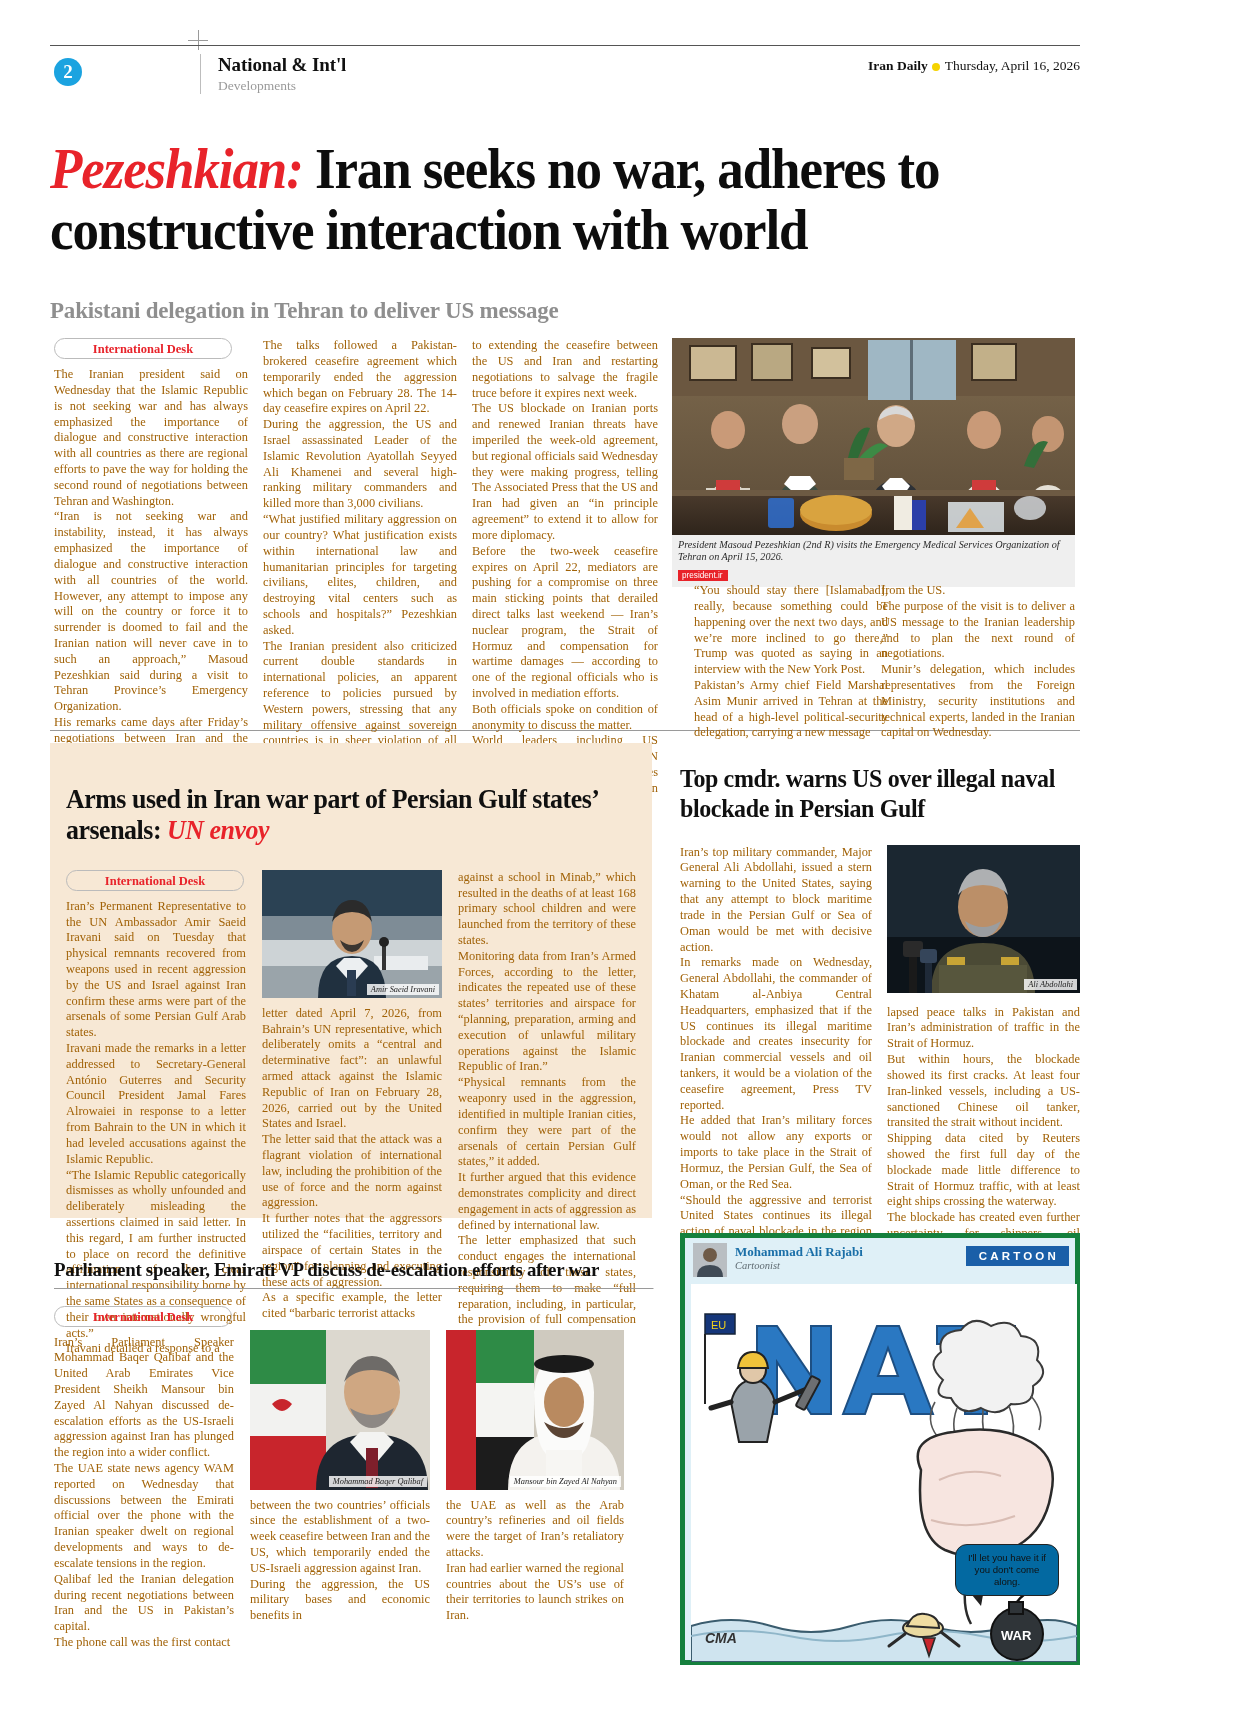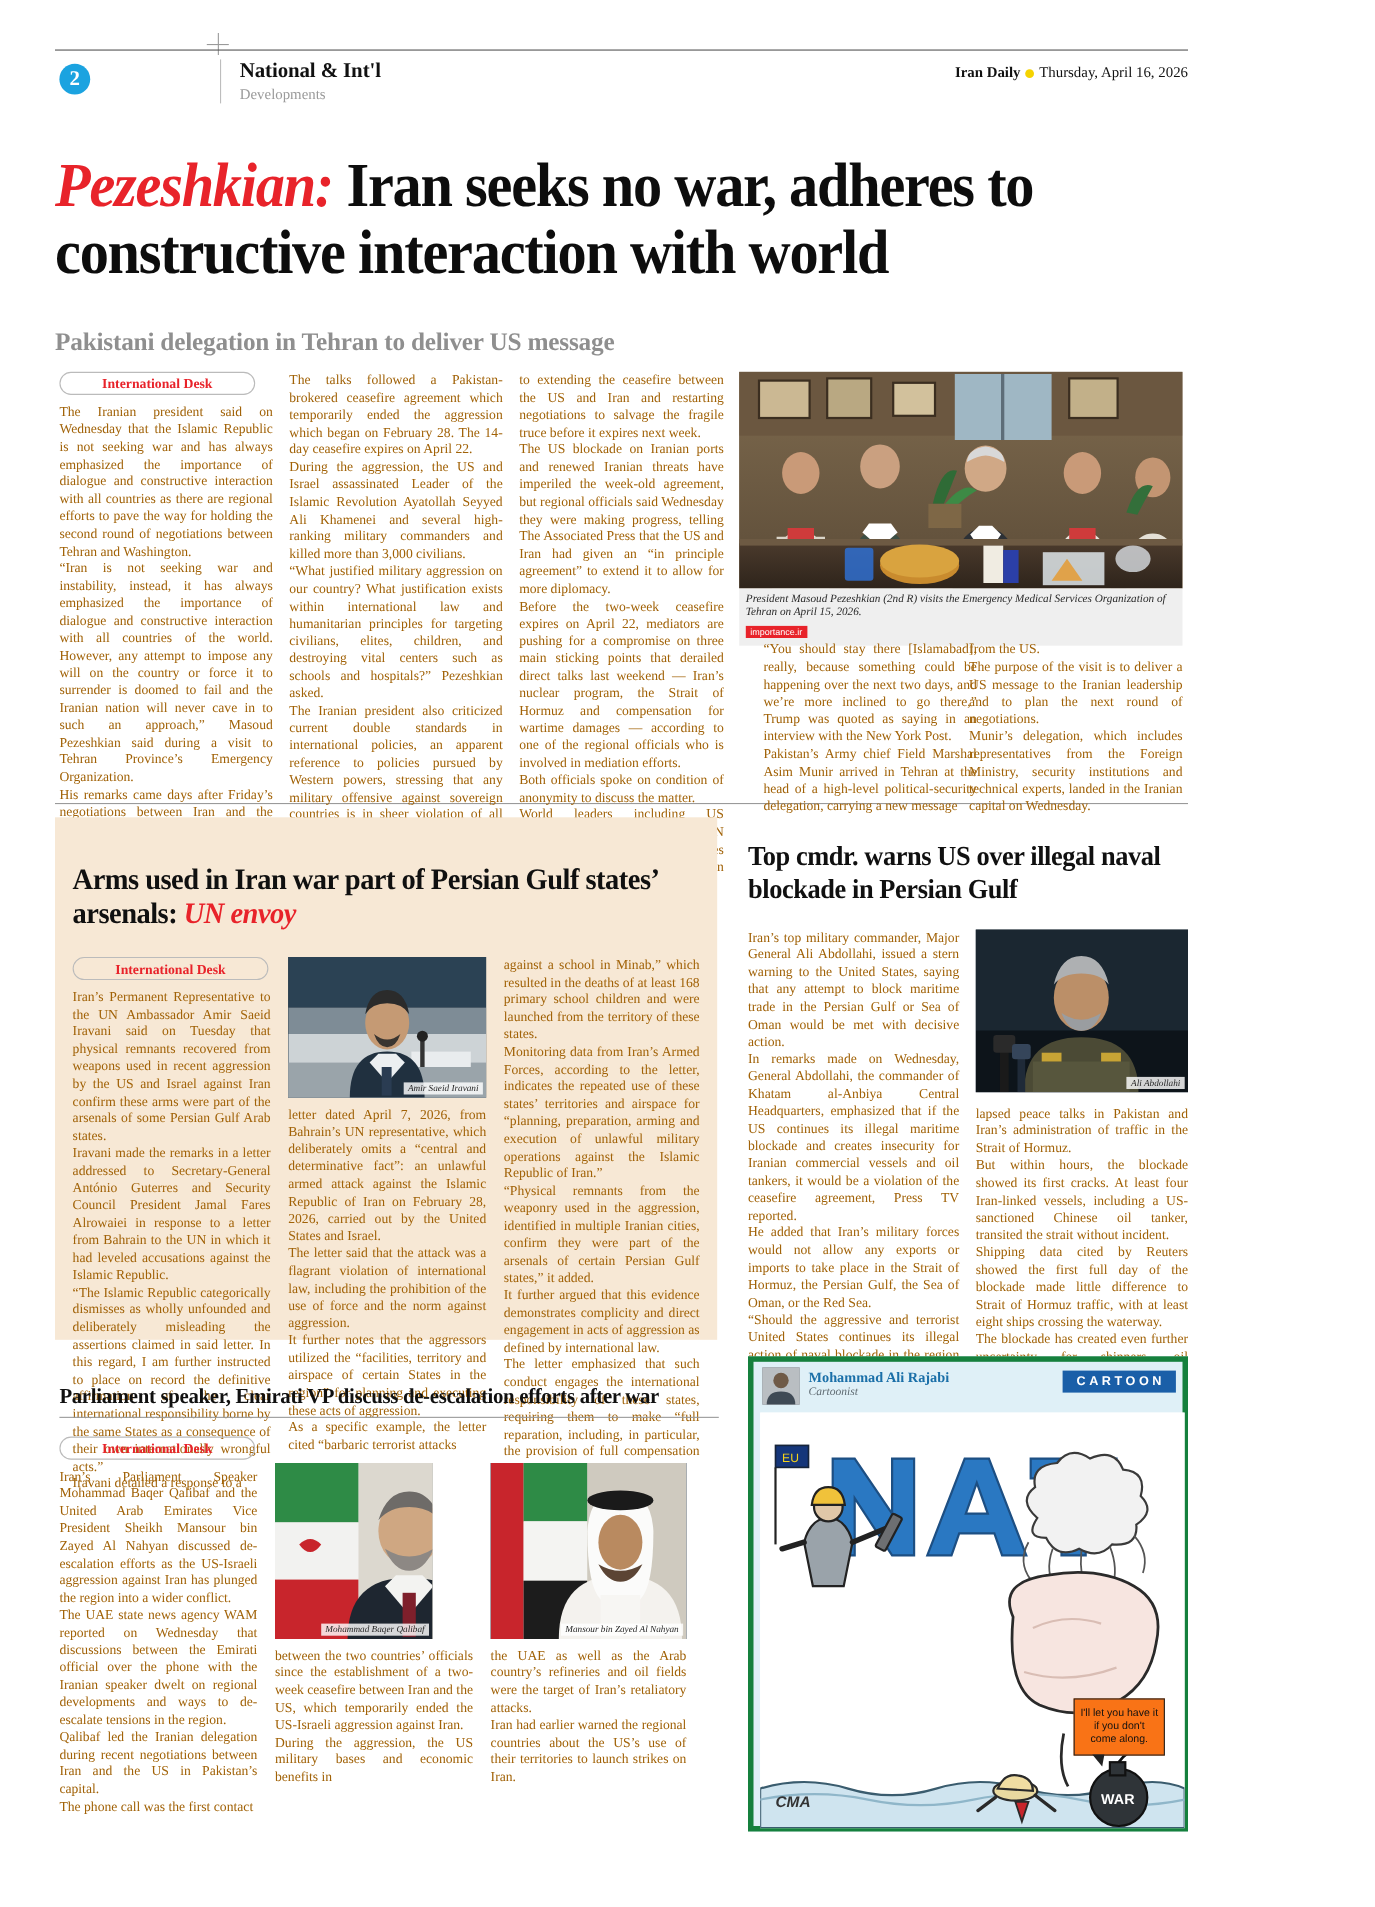--- a/index.html
+++ b/index.html
@@ -175,21 +175,21 @@
   .s4-head {
     font-family:"Liberation Serif", serif; font-weight:bold;
     font-size:19.5px; letter-spacing:-0.3px; color:#101010;
     padding-bottom:7px; border-bottom:1px solid #9a9a9a;
     transform:scaleX(0.97); transform-origin:left center; width:618px;
   }
   .s4-cols { position:relative; margin-top:11px; height:400px; }
   .s4-c1 { position:absolute; left:0;   top:0; width:180px; }
   .s4-c2 { position:absolute; left:196px; top:192px; width:180px; }
   .s4-c3 { position:absolute; left:392px; top:192px; width:178px; }
-  .s4-ph1 { position:absolute; left:196px; top:24px; width:143px; height:160px; overflow:hidden; background:#2d3b2a; }
+  .s4-ph1 { position:absolute; left:196px; top:24px; width:180px; height:160px; overflow:hidden; background:#2d3b2a; }
   .s4-ph2 { position:absolute; left:392px; top:24px; width:178px; height:160px; overflow:hidden; background:#1d2a3a; }
 
   
   .cartoon {
     position:absolute; left:630px; top:490px; width:400px; height:432px;
     background:#dff0f7; border:5px solid #15803d;
   }
   .cart-top { position:relative; height:44px; padding:6px 8px; }
   .cart-avatar {
     position:absolute; left:8px; top:5px; width:34px; height:34px;
@@ -206,22 +206,22 @@
     background:#1a5fa8; color:#fff;
     font-family:"Liberation Sans", sans-serif; font-weight:bold;
     font-size:11.5px; letter-spacing:3.2px;
     padding:4px 10px 4px 13px;
   }
   .cart-canvas {
     position:absolute; left:6px; top:46px; width:386px; height:378px;
     background:#ffffff; overflow:hidden;
   }
   .speech {
-    position:absolute; right:18px; bottom:66px; width:83px;
-    border:1.6px solid #222; border-radius:0; background:#f97316;
+    position:absolute; right:18px; bottom:66px; width:104px;
+    border:1.6px solid #222; border-radius:12px; background:#0369a1;
     font-family:"Liberation Sans", sans-serif; font-size:9.6px;
     line-height:1.25; text-align:center; padding:7px 5px; color:#111;
   }
   .speech:after{
     content:""; position:absolute; left:16px; bottom:-11px;
     border-left:9px solid transparent; border-right:2px solid transparent;
     border-top:11px solid #222;
   }
   .sig {
     position:absolute; left:14px; bottom:16px;
@@ -344,21 +344,21 @@
         <rect x="222" y="158" width="18" height="34" fill="#f0ece2"></rect>
         <rect x="240" y="162" width="14" height="30" fill="#2b3fa8"></rect>
         <rect x="276" y="164" width="56" height="30" fill="#dfe6ea" opacity=".85"></rect>
         <path d="M284 190 l14-20 l14 20z" fill="#e0a24a"></path>
         <ellipse cx="358" cy="170" rx="16" ry="12" fill="#d9dfe4" opacity=".8"></ellipse>
       </svg>
     </div>
 
     <div class="photo-caption-box">
       <div class="photo-caption">President Masoud Pezeshkian (2nd R) visits the Emergency Medical Services Organization of Tehran on April 15, 2026.</div>
-      <span class="photo-credit">importance.ir</span>
+      <span class="photo-credit">president.ir</span>
     </div>
 
     <div class="s1-c4">
       <div class="body-txt">
           <p>“You should stay there [Islamabad], really, because something could be happening over the next two days, and we’re more inclined to go there,” Trump was quoted as saying in an interview with the New York Post.</p>
           <p>Pakistan’s Army chief Field Marshal Asim Munir arrived in Tehran at the head of a high-level political-security delegation, carrying a new message</p>
         </div>
     </div>
     <div class="s1-c5">
       <div class="body-txt">

